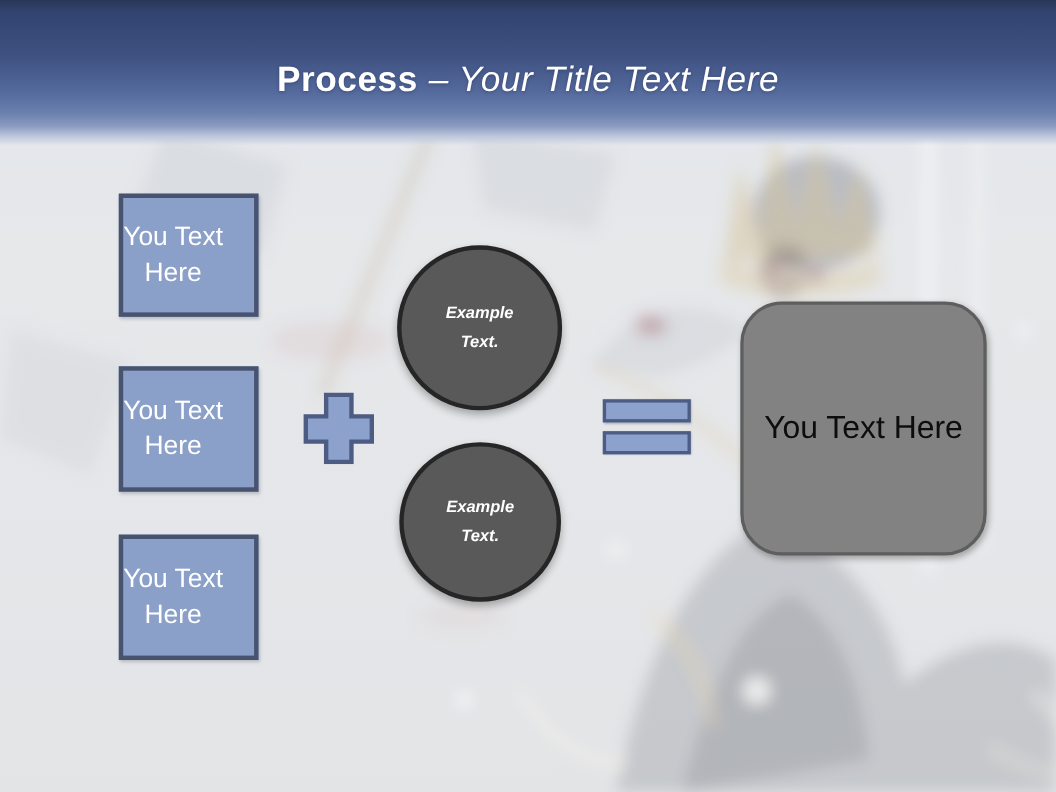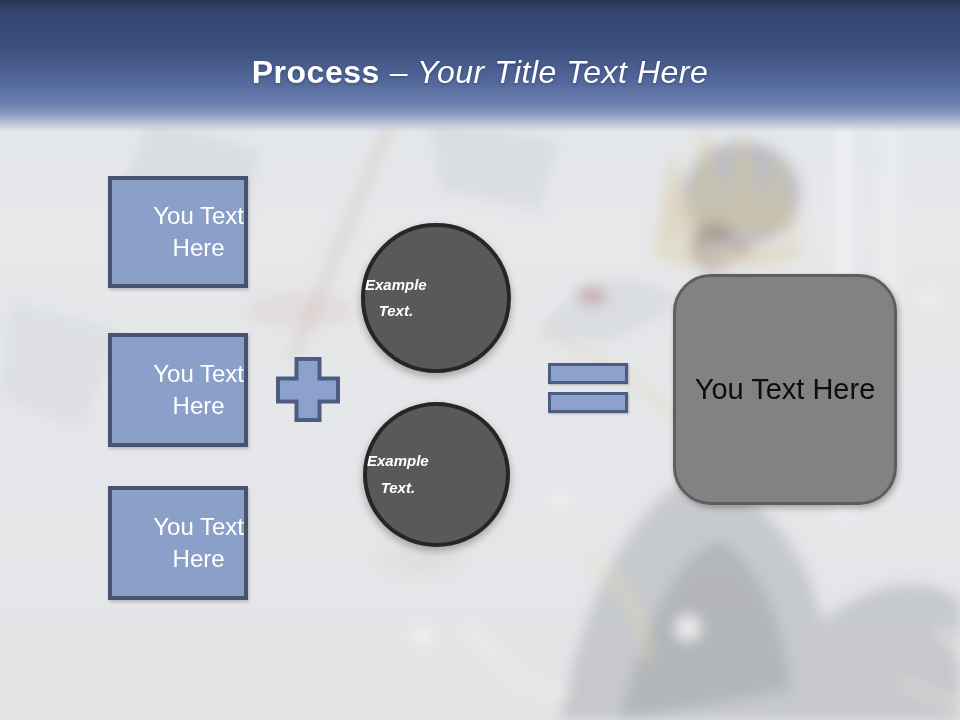--- a/index.html
+++ b/index.html
@@ -22,45 +22,45 @@
   .title{
     position:absolute;left:0;top:54px;width:960px;
     display:flex;justify-content:center;align-items:baseline;gap:10px;
     color:#ffffff;font-size:32px;letter-spacing:.5px;
     text-shadow:0 1px 3px rgba(20,30,60,.35);
   }
   .title .bold{font-weight:700;}
   .title .rest{font-weight:400;font-style:italic;}
   
   .input-box{
-    position:absolute;left:108px;width:140px;height:112px;
+    position:absolute;left:108px;width:127px;height:112px;
     box-sizing:border-box;
     background:#8ba0c8;border:4px solid #47536f;
-    display:flex;align-items:center;justify-content:flex-end;
+    display:flex;align-items:center;justify-content:flex-start;
     color:#ffffff;font-size:24px;line-height:1.33;text-align:center;
     white-space:pre-line;
     box-shadow:1px 2px 3px rgba(40,50,70,.25);
   }
   .input-box.b1{top:176px;}
   .input-box.b2{top:333px;height:114px;}
   .input-box.b3{top:486px;height:114px;}
   
   .plus-wrap{position:absolute;left:275px;top:356px;width:66px;height:66px;}
   .equals-wrap{position:absolute;left:548px;top:363px;width:80px;height:50px;
     display:flex;flex-direction:column;justify-content:space-between;}
   .eq-bar{
     box-sizing:border-box;width:80px;height:21px;
     background:#8ca2cc;border:3px solid #4d5c82;
     box-shadow:1px 1px 2px rgba(40,50,70,.3);
   }
   
   .circle{
     position:absolute;box-sizing:border-box;border-radius:50%;
     background:#595959;border:4px solid #262626;
-    display:flex;align-items:center;justify-content:flex-start;
+    display:flex;align-items:center;justify-content:center;
     color:#ffffff;font-size:15px;font-weight:700;font-style:italic;
     line-height:1.75;text-align:center;white-space:pre-line;
     box-shadow:0 4px 8px rgba(0,0,0,.3);
   }
   .circle.c1{left:361px;top:223px;width:150px;height:150px;}
   .circle.c2{left:363px;top:402px;width:147px;height:145px;}
   
   .result-box{
     position:absolute;left:673px;top:274px;width:224px;height:231px;
     box-sizing:border-box;border-radius:38px;

